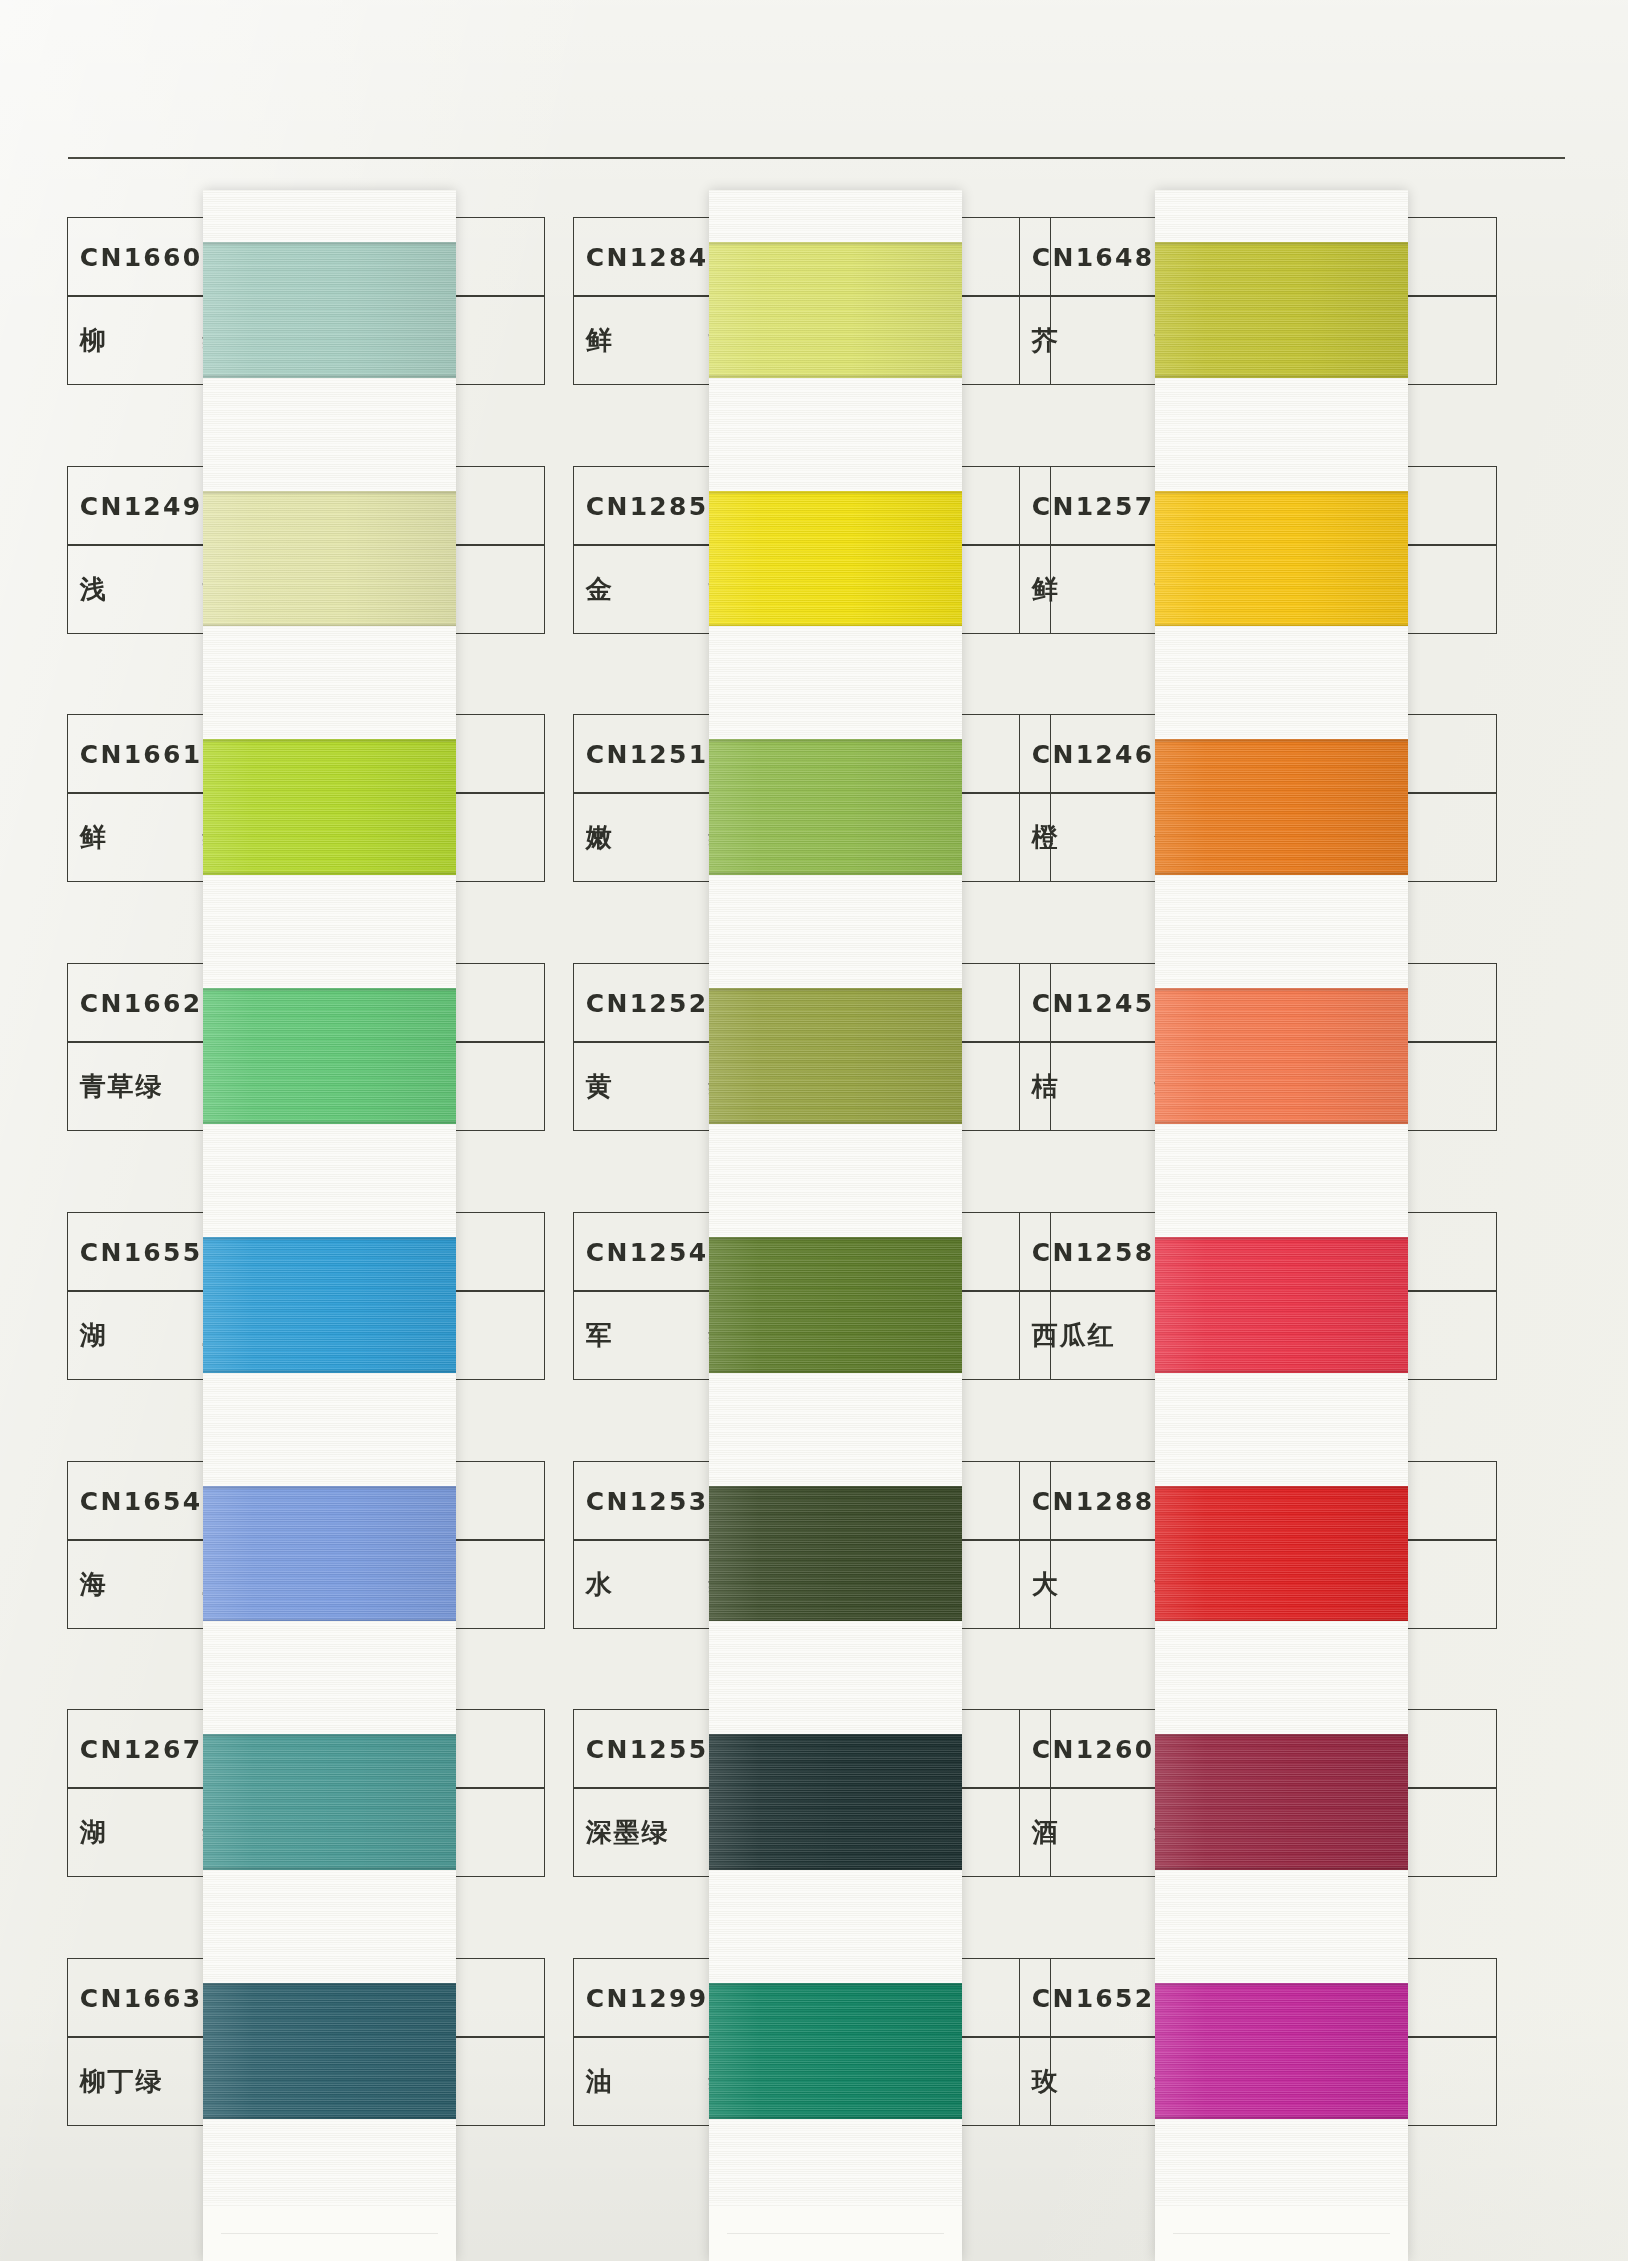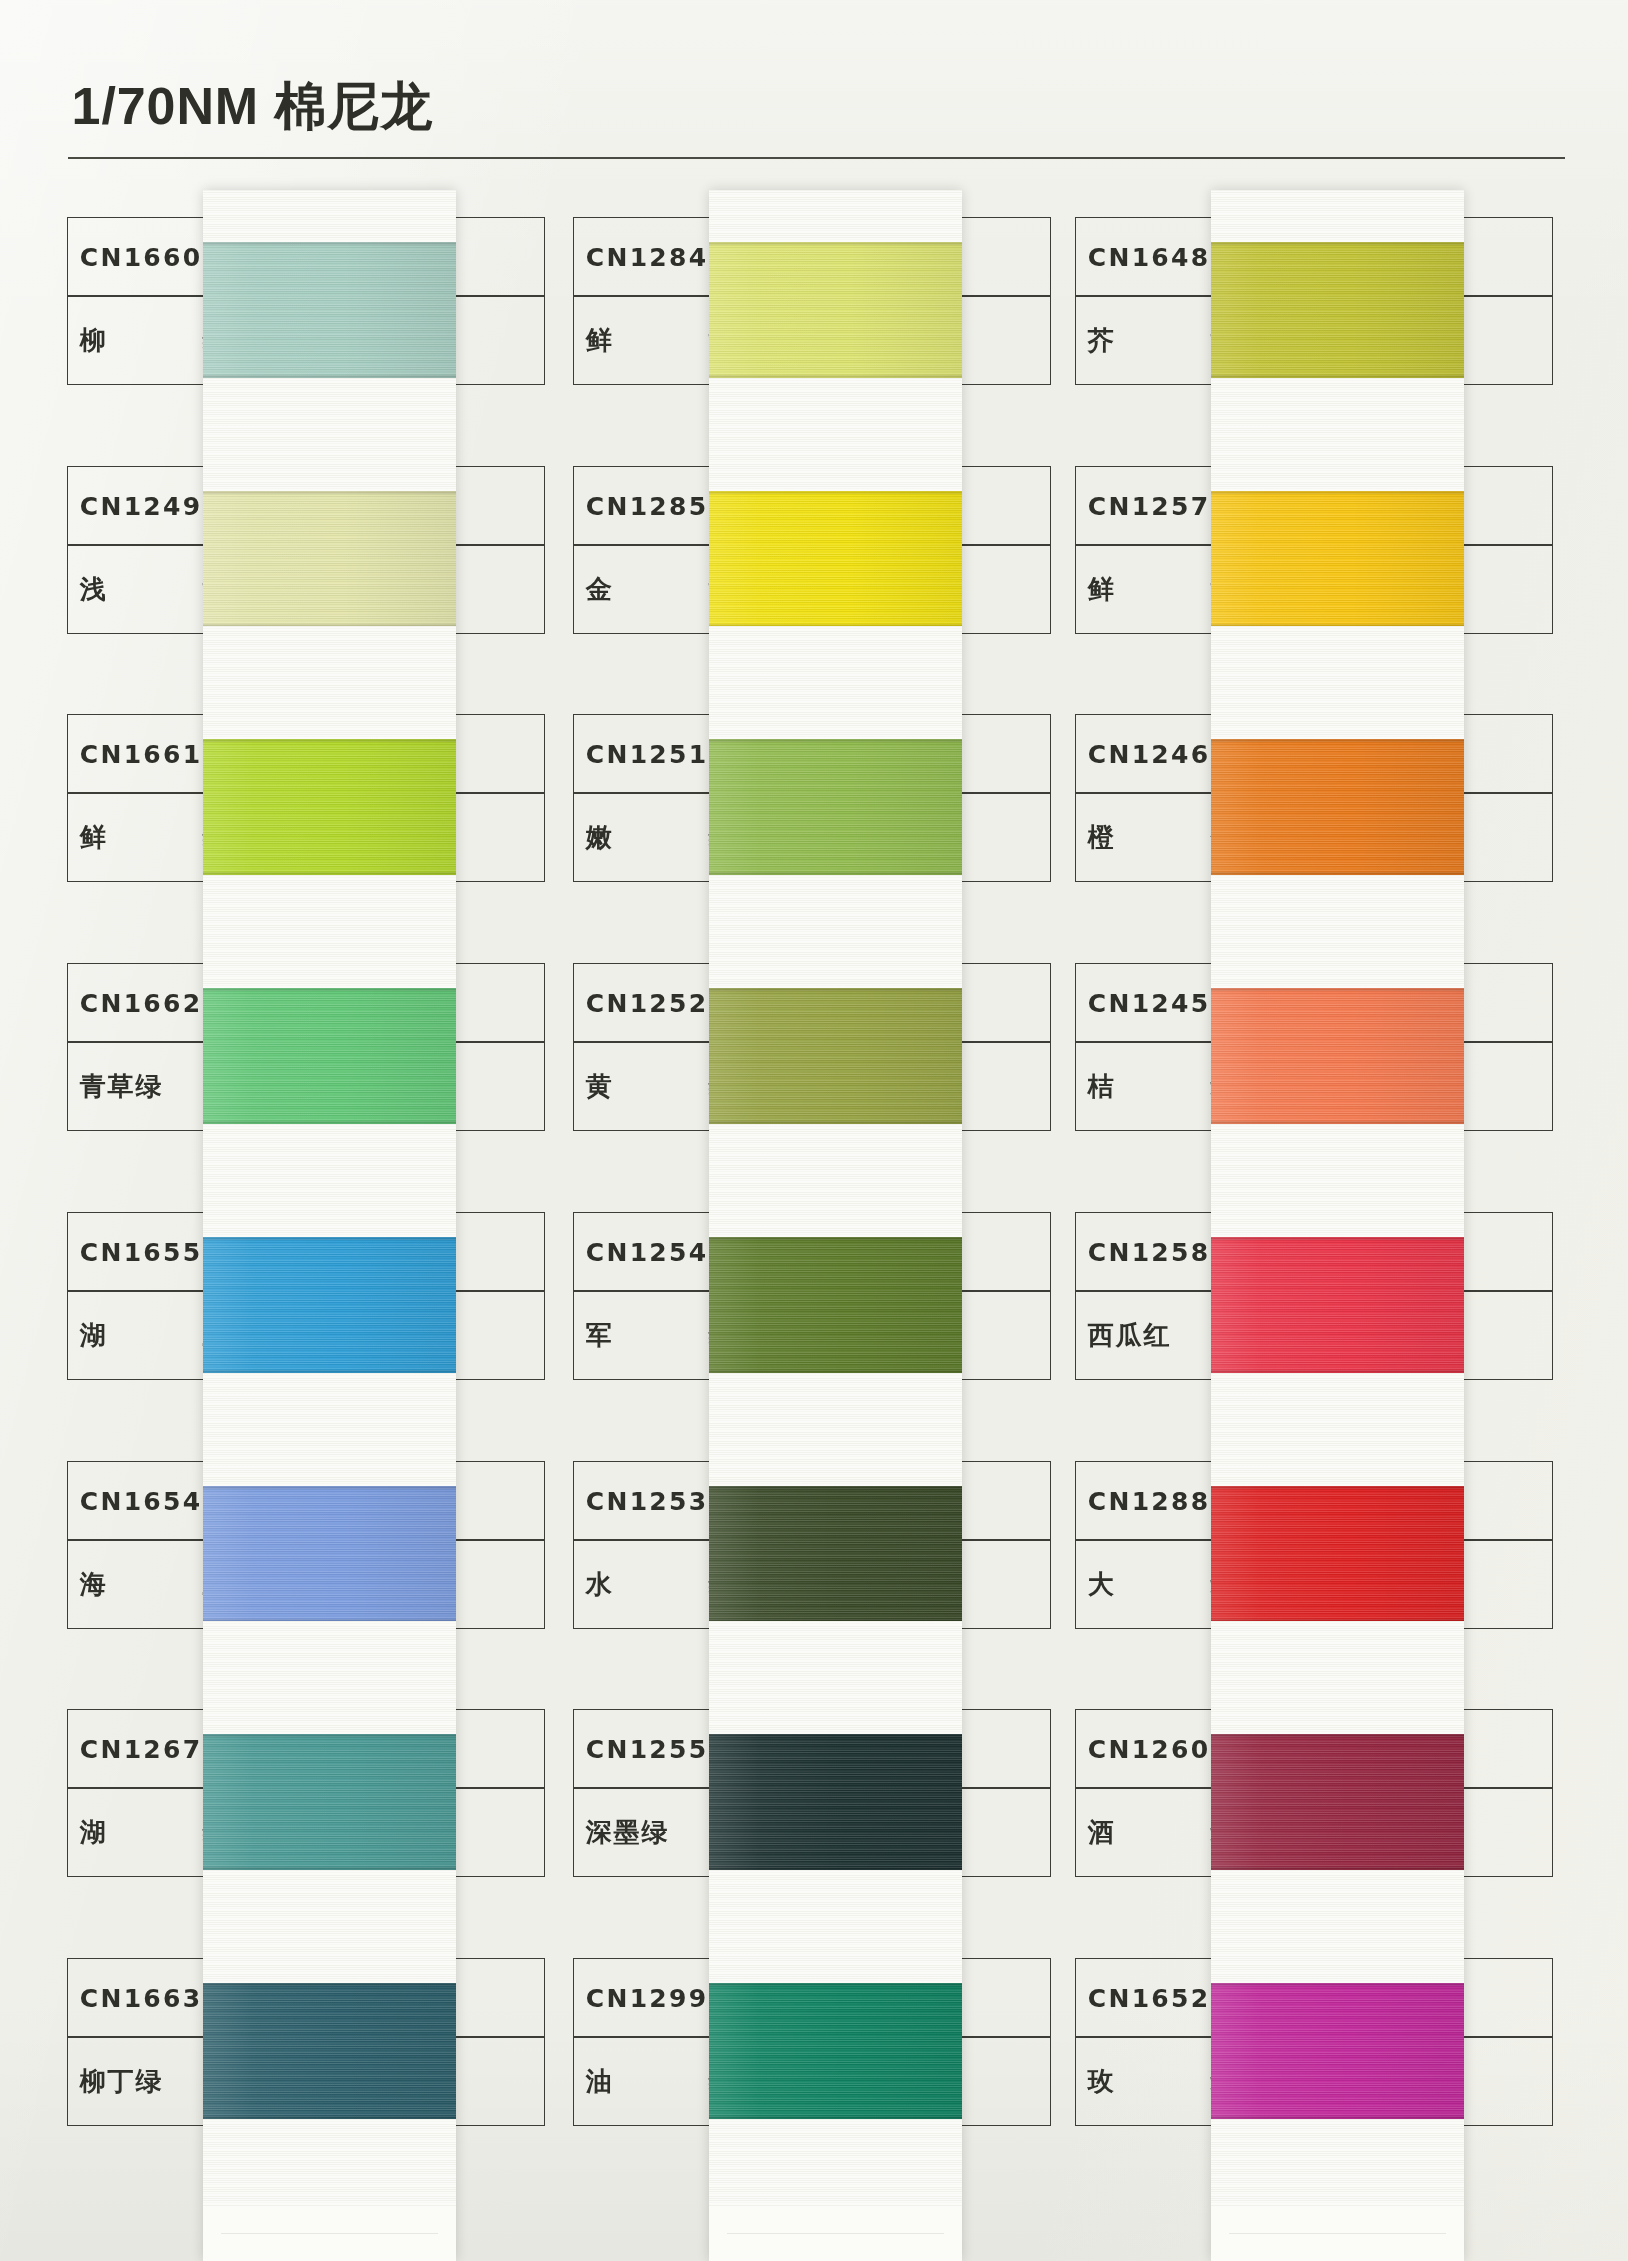--- a/index.html
+++ b/index.html
@@ -73,21 +73,21 @@
     height: 2320px;
   }
   .column {
     position: absolute;
     top: 217px;
     width: 479px;
     height: 2017px;
   }
   .col-0 { left: 67px; }
   .col-1 { left: 573px; }
-  .col-2 { left: 1075px; }
+  .col-2 { left: 1019px; }
 
   
   .label-table {
     position: absolute;
     left: 0;
     top: 0;
     width: 479px;
     height: 2017px;
   }
   .row-group {
@@ -226,21 +226,20 @@
   }
 </style>
 </head>
 <body>
 
 <div class="card">
 
   <div class="paper-tint"></div>
 
   <div class="header">
-    <div class="title">1/70NM 棉尼龙</div>
     <div class="header-rule"></div>
   </div>
 
   <div class="columns" id="columns-root">
       <div class="column col-0">
         <div class="label-table">
           <div class="row-group" style="top: 0px;">
             <div class="cell cell-code">
               <span class="code-text">CN1660</span>
             </div>

